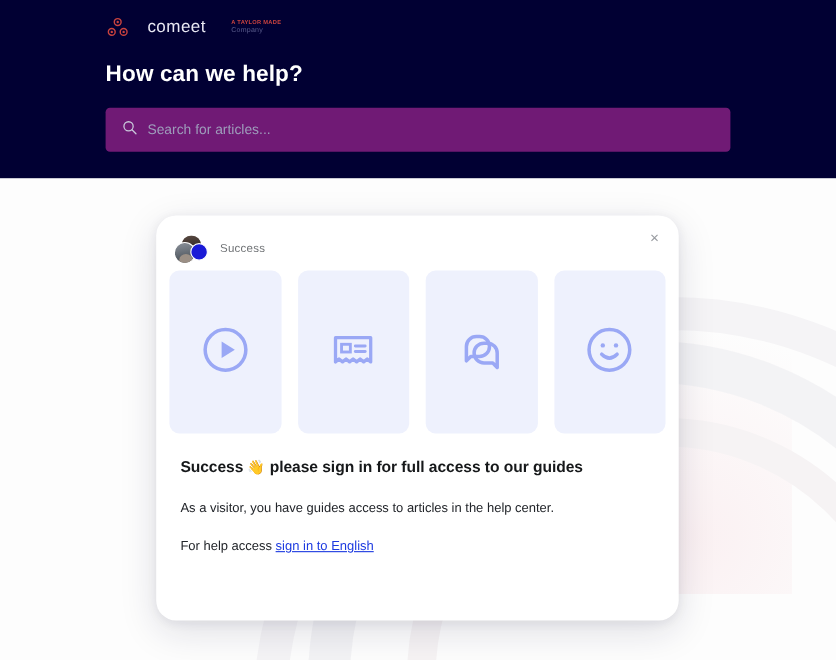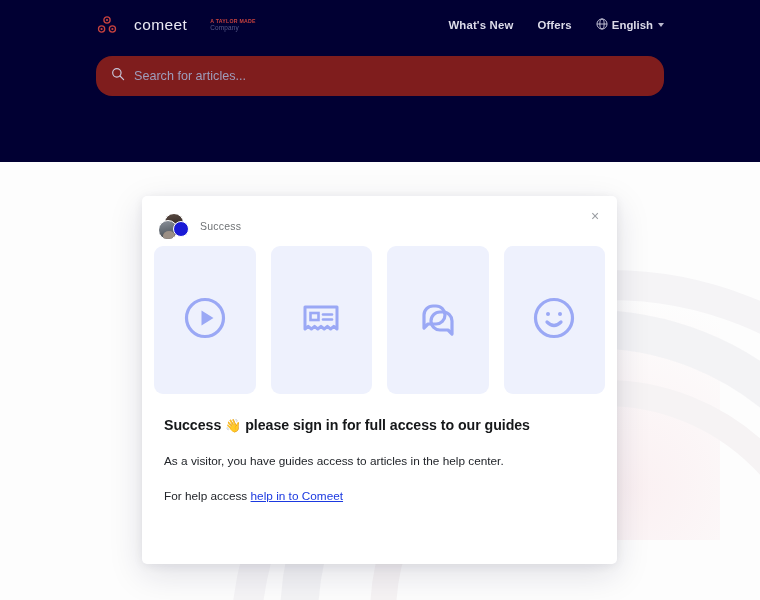--- a/index.html
+++ b/index.html
@@ -112,38 +112,38 @@
   .hero { padding: 6px 96px 0; }
   .hero h1 {
     color: #ffffff;
     font-size: 20.5px;
     font-weight: 700;
     letter-spacing: .1px;
     margin-bottom: 18px;
   }
   .search {
     height: 40px;
-    background: #7f1d1d;
-    border-radius: 16px;
+    background: #701a75;
+    border-radius: 4px;
     display: flex;
     align-items: center;
     gap: 9px;
     padding: 0 15px;
     width: 568px;
     cursor: text;
   }
   .search-ph { color: #9e9dbb; font-size: 12.6px; }
 
   
   .modal {
     position: absolute;
     left: 142px; top: 196px;
     width: 475px; height: 368px;
     background: #ffffff;
-    border-radius: 5px;
+    border-radius: 18px;
     box-shadow: 0 10px 34px rgba(25,25,60,.13), 0 2px 10px rgba(25,25,60,.07);
     z-index: 5;
     overflow: hidden;
   }
   .modal-head {
     display: flex;
     align-items: center;
     padding: 14px 16px 0 16px;
     position: relative;
     height: 46px;
@@ -262,38 +262,24 @@
             </g>
           </svg>
         </div>
         <span class="brand-word">comeet</span>
         <span class="brand-tag">
           <span class="tag1">A TAYLOR MADE</span>
           <span class="tag2">Company</span>
         </span>
       </div>
 
-      <div class="nav">
-        <a class="nav-link" href="#">What's New</a>
-        <a class="nav-link" href="#">Offers</a>
-        <div class="lang">
-          <span>
-            <svg width="12" height="12" viewBox="0 0 14 14">
-              <circle cx="7" cy="7" r="5.9" fill="none" stroke="#cfcee0" stroke-width="1.05"></circle>
-              <ellipse cx="7" cy="7" rx="2.5" ry="5.9" fill="none" stroke="#cfcee0" stroke-width="1.05"></ellipse>
-              <line x1="1.1" y1="7" x2="12.9" y2="7" stroke="#cfcee0" stroke-width="1.05"></line>
-            </svg>
-          </span>
-          <span class="lang-label">English</span>
-          <span class="chev"></span>
-        </div>
-      </div>
     </div>
 
     <div class="hero">
+      <h1>How can we help?</h1>
       <div class="search">
         <span>
           <svg width="14" height="14" viewBox="0 0 16 16">
             <circle cx="6.7" cy="6.7" r="4.8" fill="none" stroke="#c8c7da" stroke-width="1.35"></circle>
             <line x1="10.3" y1="10.3" x2="14.4" y2="14.4" stroke="#c8c7da" stroke-width="1.35" stroke-linecap="round"></line>
           </svg>
         </span>
         <span class="search-ph">Search for articles...</span>
       </div>
     </div>
@@ -356,18 +342,18 @@
 
     <div class="modal-body">
       <div class="modal-title">
         <span>Success</span>
         <span class="emoji">👋</span>
         <span>please sign in for full access to our guides</span>
       </div>
       <p class="modal-p">As a visitor, you have guides access to articles in the help center.</p>
       <p class="modal-p second">
         <span>For help access</span>
-        <a class="signin-link" href="#">help in to Comeet</a>
+        <a class="signin-link" href="#">sign in to English</a>
       </p>
     </div>
   </div>
 
 </div>
 
 </body></html>

